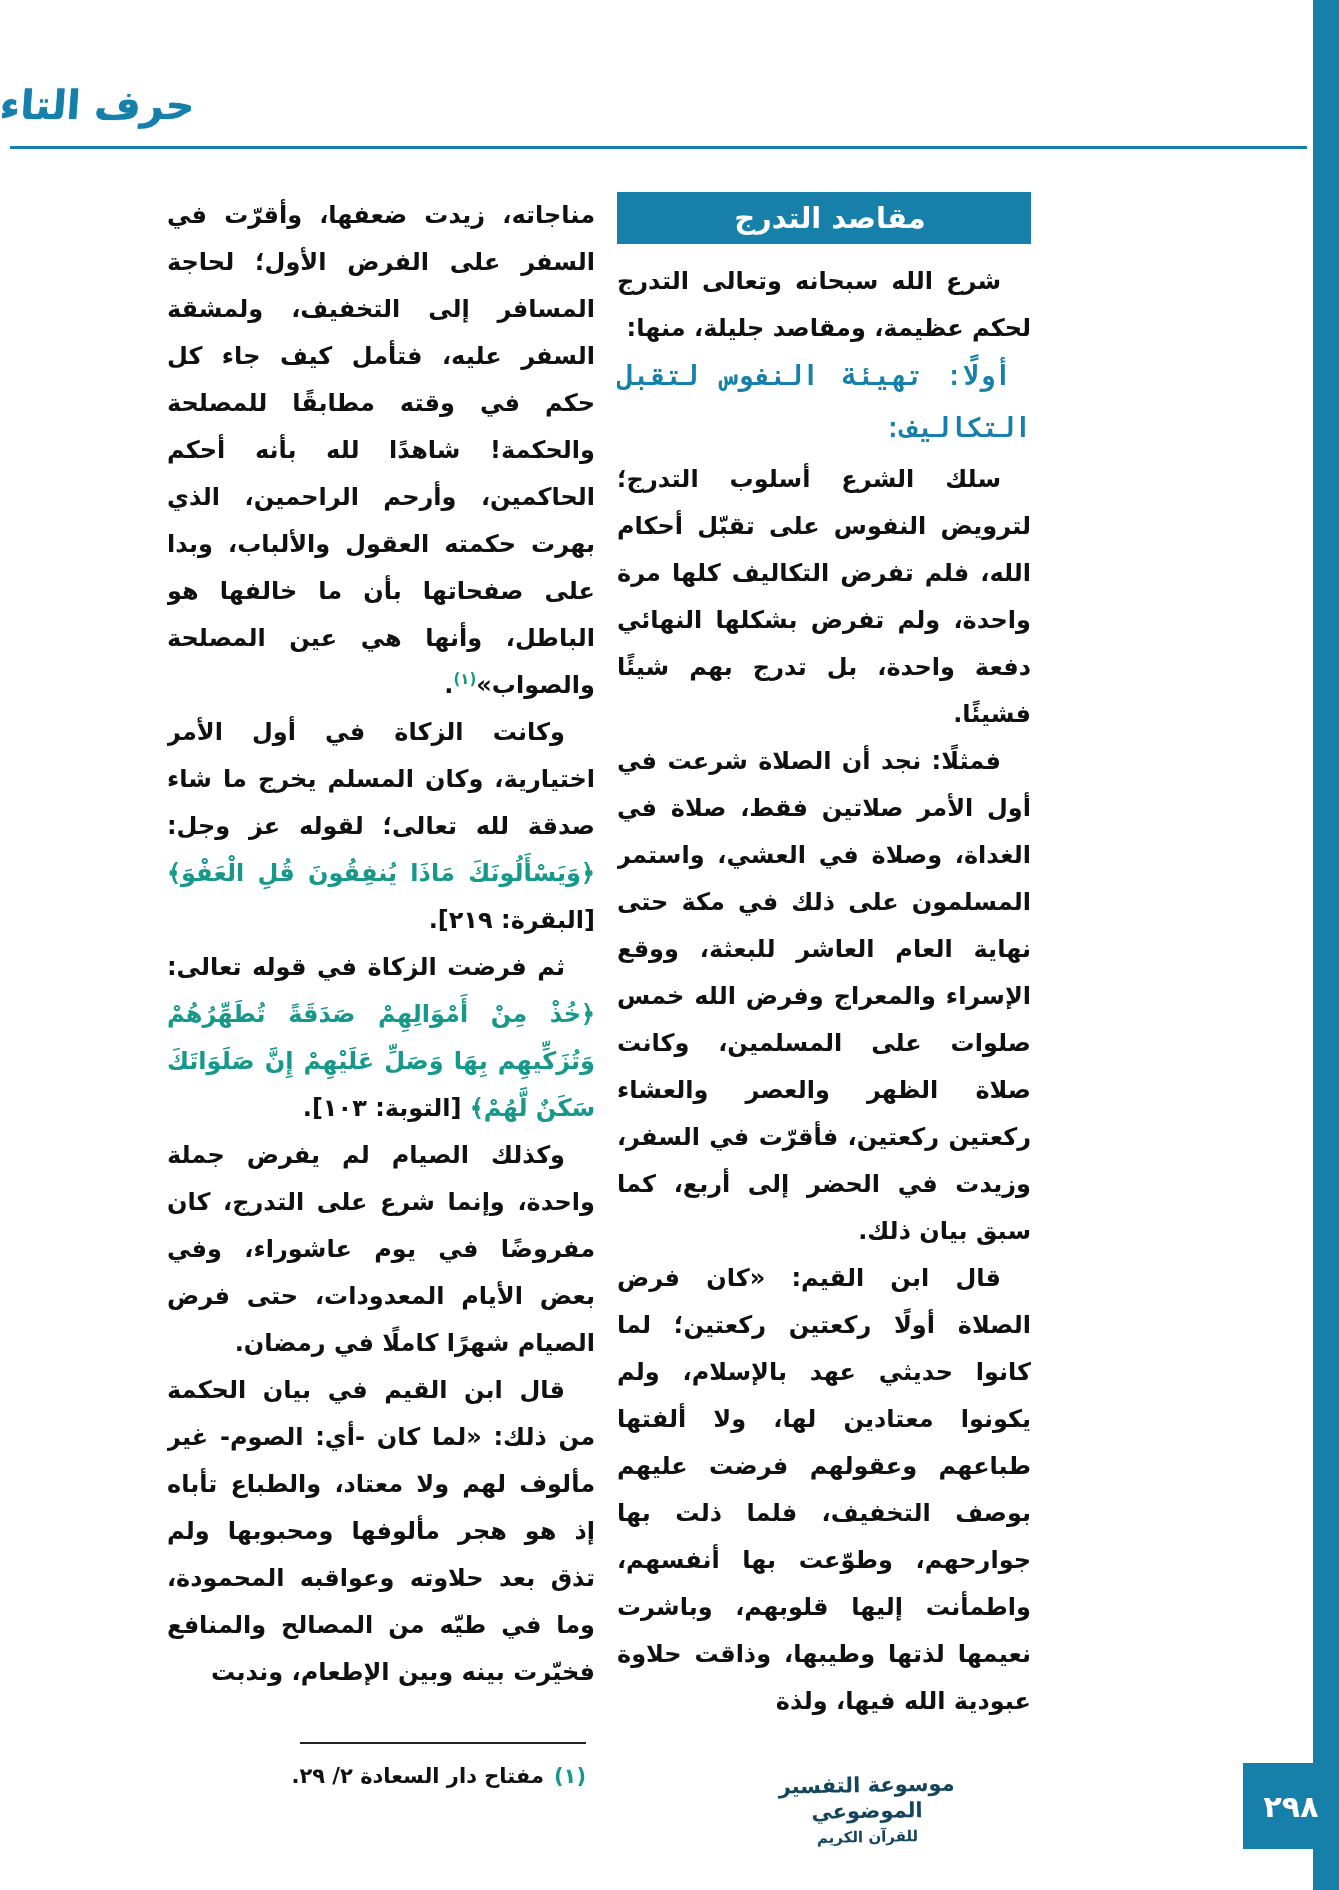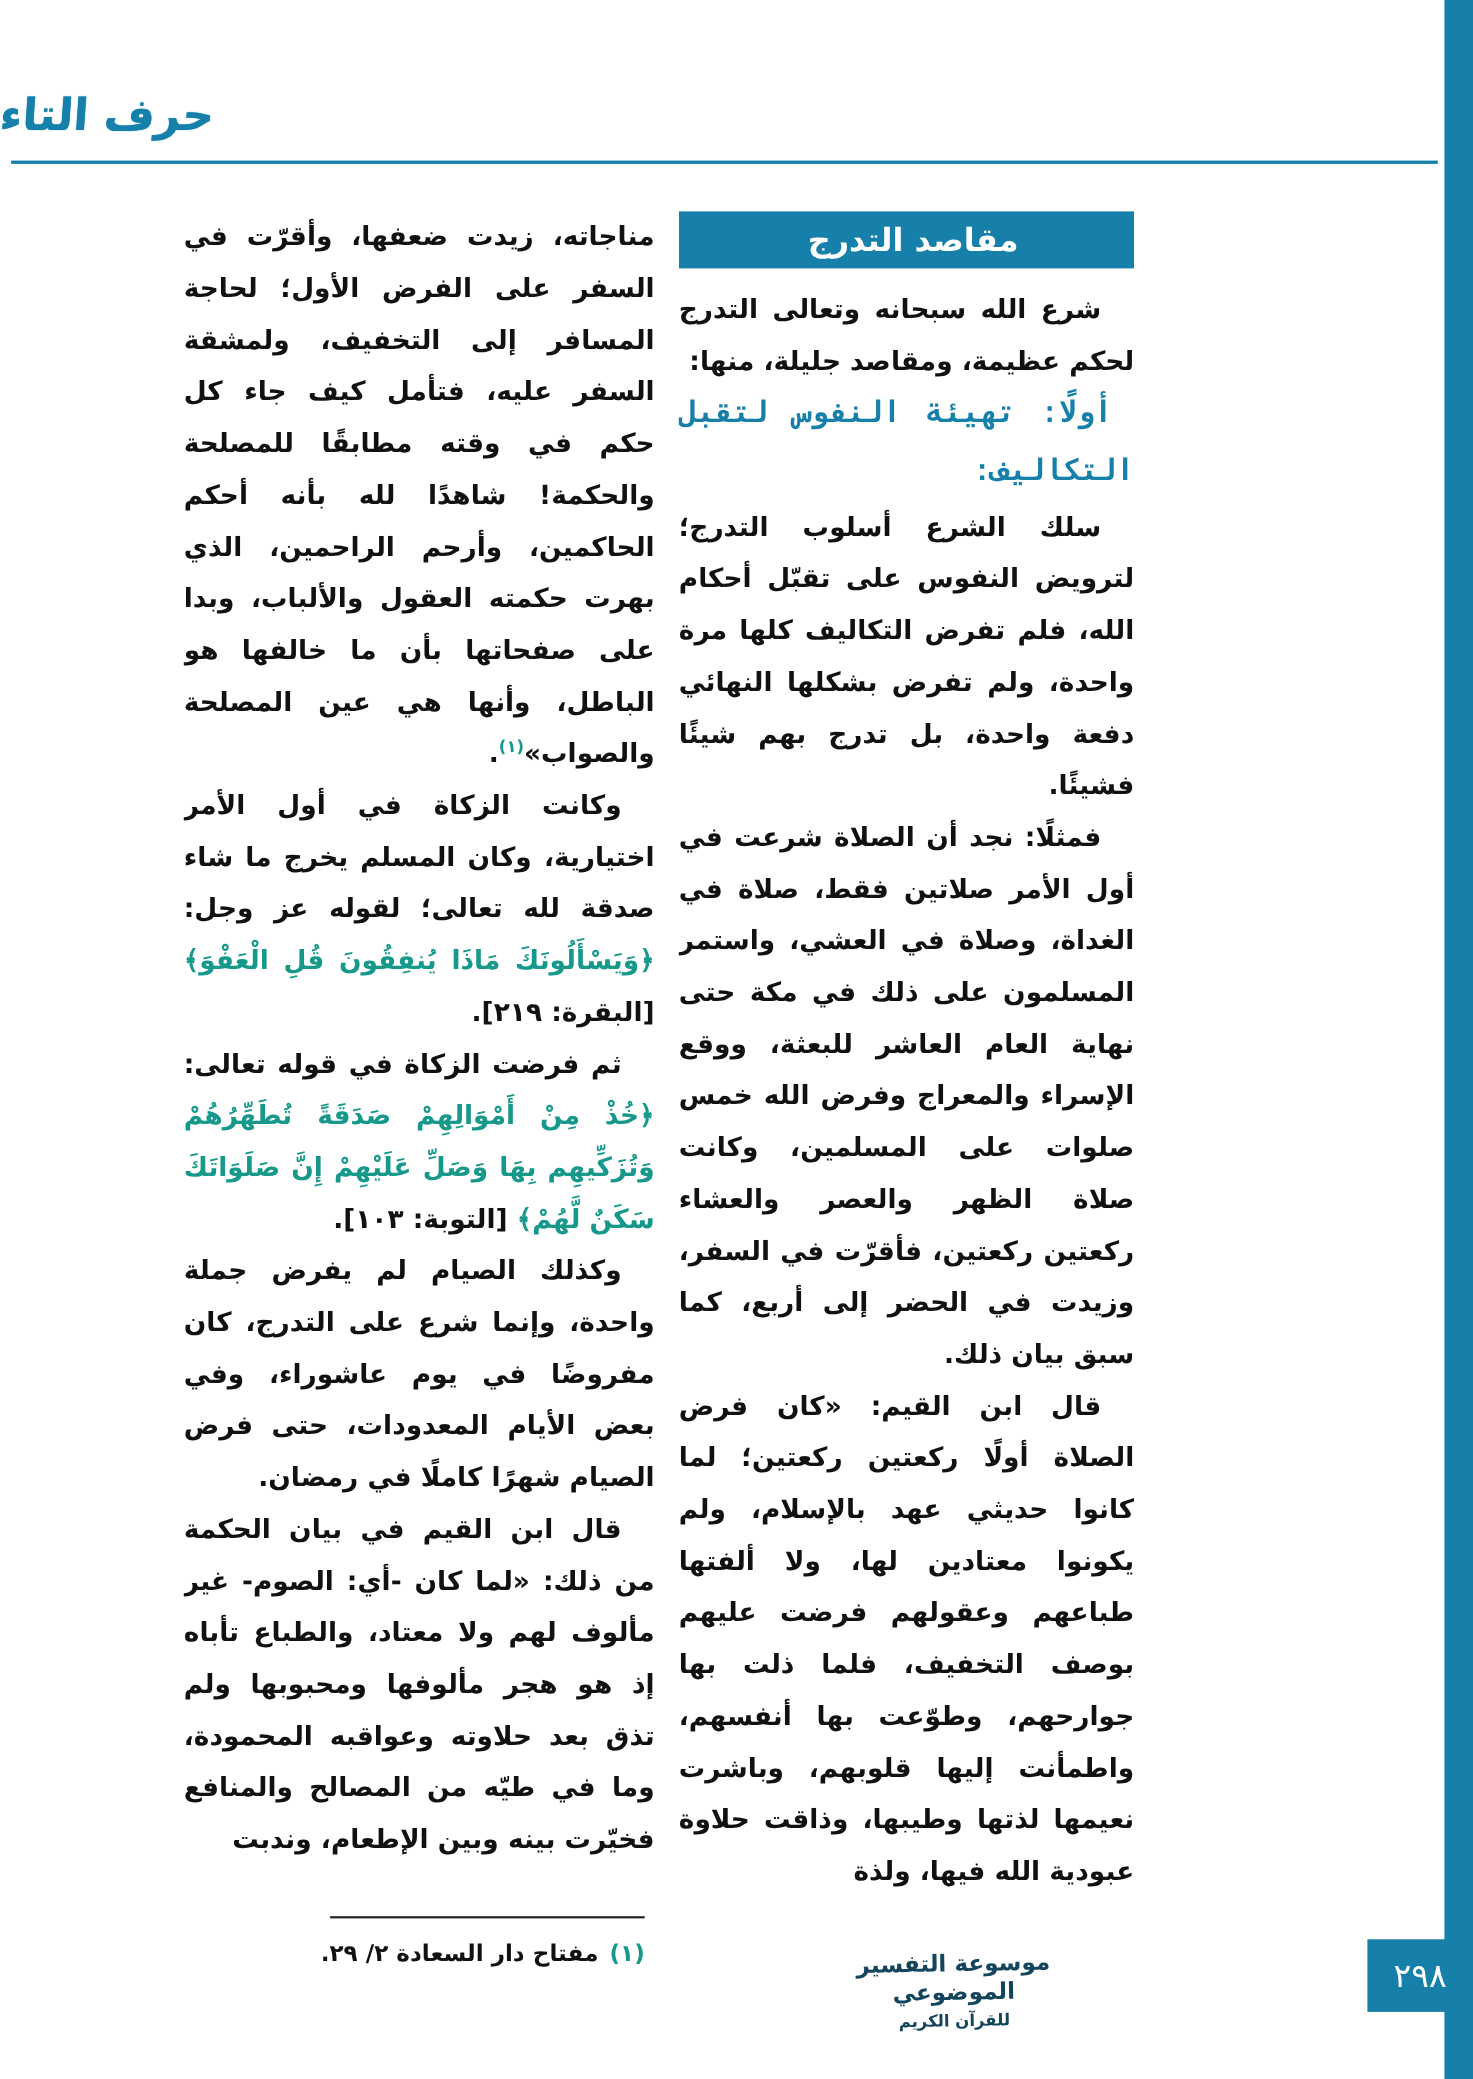--- a/index.html
+++ b/index.html
@@ -99,24 +99,24 @@
     text-align:center;
     color:#15455c;
     font-weight:bold;
     transform:rotate(-1deg);
     line-height:1.25;
   }
   .emblem .l1{display:block;font-size:21px;letter-spacing:-1px;}
   .emblem .l2{display:block;font-size:15px;margin-top:3px;}
   
   .pagenum{
-    position:absolute;right:0;top:1763px;width:96px;height:66px;
+    position:absolute;right:0;top:1763px;width:96px;height:86px;
     background:var(--accent);
     color:#ffffff;
-    font-size:30px;font-weight:normal;
+    font-size:30px;font-weight:bold;
     display:flex;align-items:center;justify-content:center;
   }
 </style>
 </head>
 <body>
 
 <div class="page">
 
   <div class="side-strip"></div>
 

